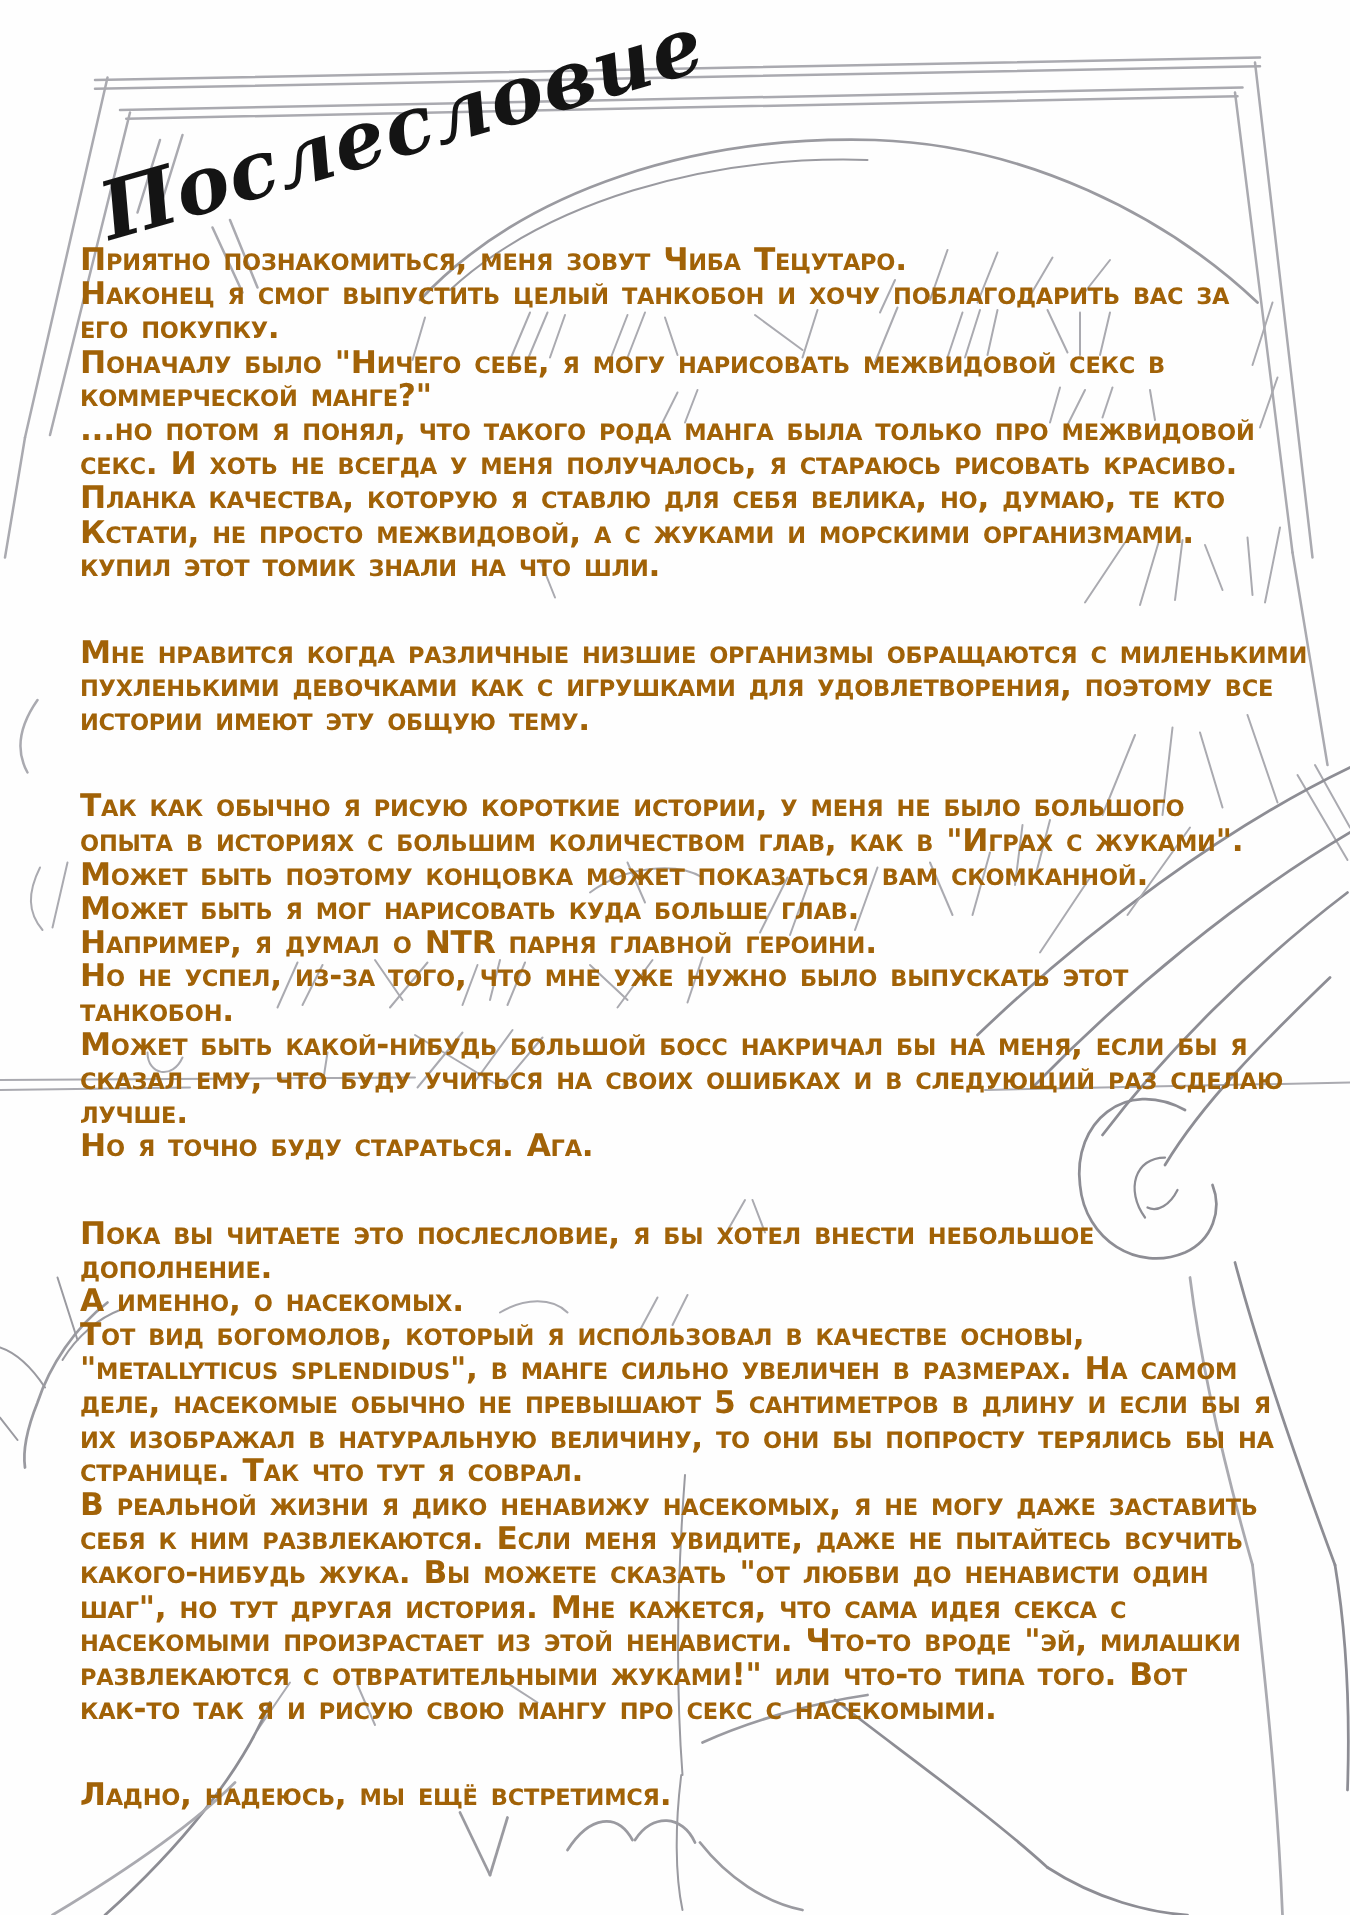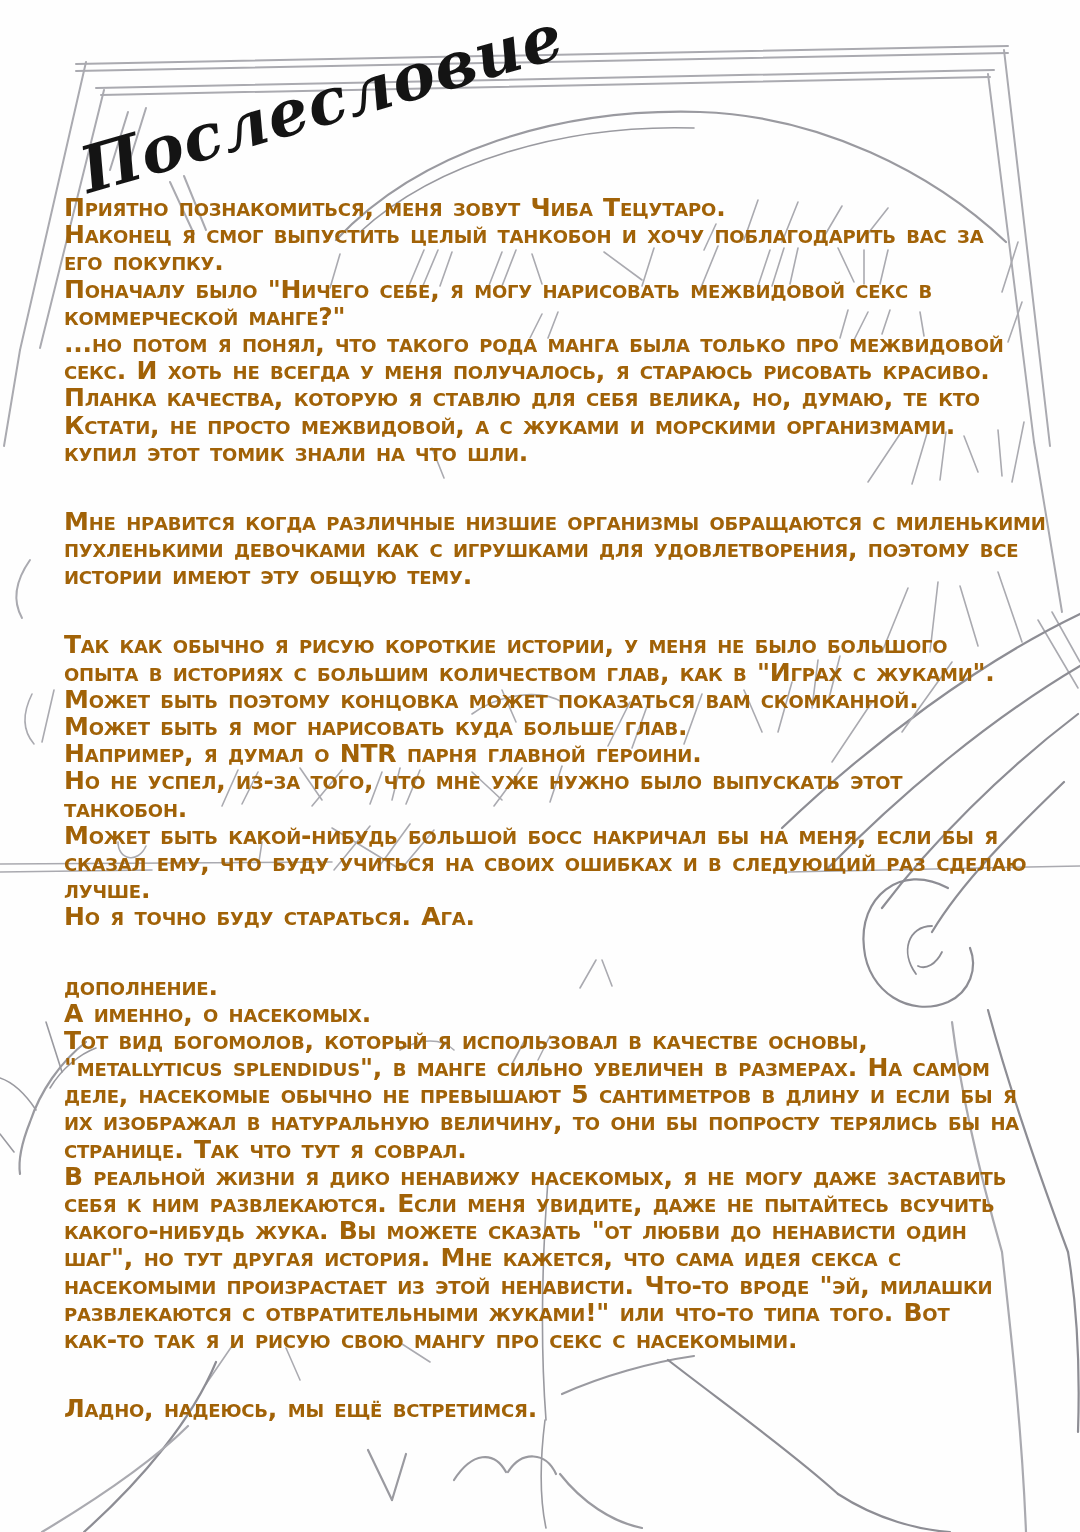--- a/index.html
+++ b/index.html
@@ -229,20 +229,21 @@
         <div class="line">Может быть я мог нарисовать куда больше глав.</div>
         <div class="line">Например, я думал о NTR парня главной героини.</div>
         <div class="line">Но не успел, из-за того, что мне уже нужно было выпускать этот</div>
         <div class="line">танкобон.</div>
         <div class="line">Может быть какой-нибудь большой босс накричал бы на меня, если бы я</div>
         <div class="line">сказал ему, что буду учиться на своих ошибках и в следующий раз сделаю</div>
         <div class="line">лучше.</div>
         <div class="line">Но я точно буду стараться. Ага.</div>
       </div>
     <div class="para">
+        <div class="line">Пока вы читаете это послесловие, я бы хотел внести небольшое</div>
         <div class="line">дополнение.</div>
         <div class="line">А именно, о насекомых.</div>
         <div class="line">Тот вид богомолов, который я использовал в качестве основы,</div>
         <div class="line">"metallyticus splendidus", в манге сильно увеличен в размерах. На самом</div>
         <div class="line">деле, насекомые обычно не превышают 5 сантиметров в длину и если бы я</div>
         <div class="line">их изображал в натуральную величину, то они бы попросту терялись бы на</div>
         <div class="line">странице. Так что тут я соврал.</div>
         <div class="line">В реальной жизни я дико ненавижу насекомых, я не могу даже заставить</div>
         <div class="line">себя к ним развлекаются. Если меня увидите, даже не пытайтесь всучить</div>
         <div class="line">какого-нибудь жука. Вы можете сказать "от любви до ненависти один</div>

